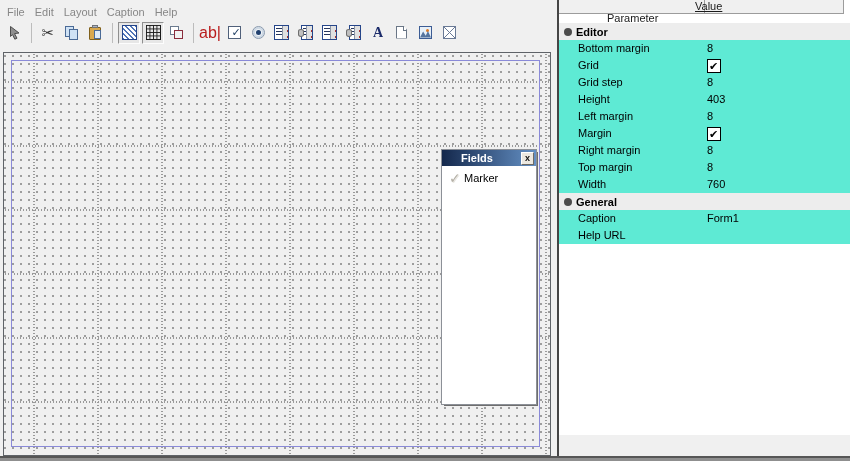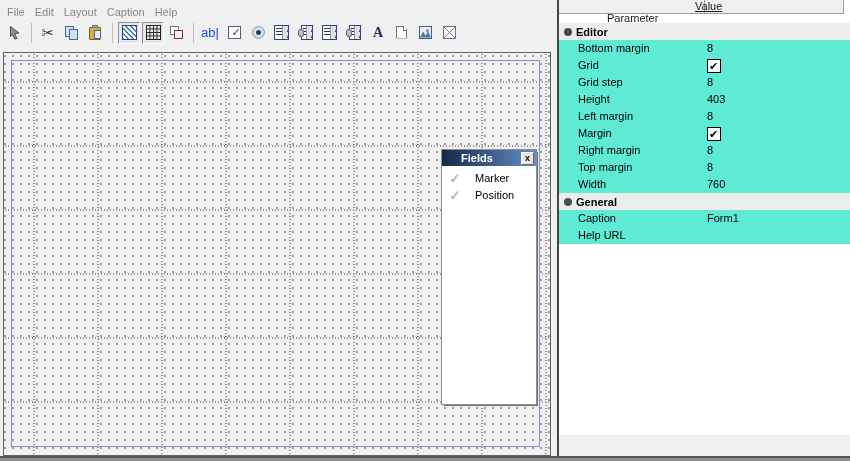--- a/index.html
+++ b/index.html
@@ -11,21 +11,21 @@
   
   .left-region{position:absolute;left:0;top:0;width:557px;height:461px;background:#f0f0f0;}
   .menu-bar{position:absolute;left:1px;top:0;width:557px;height:18px;display:flex;align-items:flex-end;gap:10px;padding-left:6px;box-sizing:border-box;}
   .menu-item{color:#878787;cursor:default;}
   .toolbar{position:absolute;left:0;top:18px;width:557px;height:29px;display:flex;align-items:center;gap:2px;padding-left:4px;box-sizing:border-box;}
   .tb-sep{width:1px;height:20px;background:#bcbcbc;margin:0 3px;flex:none;}
   .tb-btn{width:22px;height:22px;flex:none;display:flex;align-items:center;justify-content:center;border:1px solid transparent;box-sizing:border-box;}
   .tb-btn.pressed{border-color:#8f8f8f #fdfdfd #fdfdfd #8f8f8f;background:#e7e7e7;}
   .ticon{position:relative;width:16px;height:16px;display:flex;align-items:center;justify-content:center;}
   
-  .glyph{font-size:13px;color:#1d4ed8;line-height:16px;}
+  .glyph{font-size:16px;color:#b91c1c;line-height:16px;}
   .label-icon .glyph{font-family:"Liberation Serif","DejaVu Serif",serif;font-weight:bold;font-size:14px;color:#1c2c6a;}
   
   .cut-icon::after{content:"✂";font-size:15px;color:#3a3a3a;}
   
   .cp{position:absolute;width:9px;height:11px;background:#cfe2f5;border:1px solid #4a6a96;box-sizing:border-box;}
   .cp-a{left:1px;top:1px}.cp-b{left:5px;top:4px}
   
   .pa-board{position:absolute;left:1px;top:2px;width:12px;height:13px;background:#d8a84e;border:1px solid #80601c;border-radius:1px;box-sizing:border-box;}
   .pa-clip{position:absolute;left:4px;top:0;width:6px;height:3px;background:#b0b4bc;border:1px solid #70747c;box-sizing:border-box;}
   .pa-page{position:absolute;left:6px;top:5px;width:7px;height:9px;background:#dceaf8;border:1px solid #4a6a96;box-sizing:border-box;}
@@ -69,21 +69,21 @@
     background-position:5px 7px,0 61px,62px 0;
   }
   .form-margin{position:absolute;left:7px;top:7px;right:10px;bottom:8px;border:1px solid #8a8ad8;}
   
   .fields-palette{position:absolute;left:441px;top:149px;width:96px;height:256px;background:#fff;border:1px solid #8c9097;box-sizing:border-box;box-shadow:2px 2px 0 -1px #6e6e6e;z-index:5;}
   .fp-titlebar{height:16px;display:flex;align-items:center;background:linear-gradient(to right,#14284c,#6490c4);padding-left:19px;}
   .fp-title{color:#fff;font-weight:bold;flex:1;}
   .fp-close{width:13px;height:13px;margin-right:2px;background:#ece8e0;border:1px solid;border-color:#fff #6e6a64 #6e6a64 #fff;display:flex;align-items:center;justify-content:center;box-sizing:border-box;}
   .fp-close span{font-size:9px;font-weight:bold;line-height:9px;color:#111;}
   .fields-list{padding-top:3px;}
-  .field-item{height:17px;display:flex;align-items:center;gap:11px;}
+  .field-item{height:17px;display:flex;align-items:center;}
   .field-check{width:15px;margin-left:7px;position:relative;}
   .field-check::after{content:"✓";color:#b4b0a6;font-size:14px;font-weight:bold;text-shadow:1px 1px 0 #e6e4de;}
   .field-label{color:#000;}
   
   .splitter{position:absolute;left:557px;top:0;width:2px;height:461px;background:#454545;}
   
   .prop-panel{position:absolute;left:559px;top:0;width:291px;height:461px;background:#fff;}
   .prop-header{position:absolute;left:0;top:0;width:284px;height:13px;background:#f0f0f0;border-bottom:1px solid #9c9c9c;border-right:1px solid #9c9c9c;box-sizing:content-box;}
   .ph-param{position:absolute;left:4px;top:12px;line-height:13px;color:#1a1a1a;margin-left:44px;}
   .ph-value{position:absolute;left:136px;top:0;line-height:13px;color:#1a1a1a;text-decoration:underline;}
@@ -216,24 +216,20 @@
     <span class="fp-title">Fields</span>
     <span class="fp-close">
         <span>x</span>
       </span>
   </div>
   <div class="fields-list">
       <div class="field-item">
         <span class="field-check"></span>
         <span class="field-label">Marker</span>
       </div>
-      <div class="field-item">
-        <span class="field-check"></span>
-        <span class="field-label">Position</span>
-      </div>
     </div>
 </div>
 
 <div class="splitter"></div>
 
 <div class="prop-panel">
   <div class="prop-header">
     <span class="ph-param">Parameter</span>
     <span class="ph-divider"></span>
     <span class="ph-value">Value</span>

